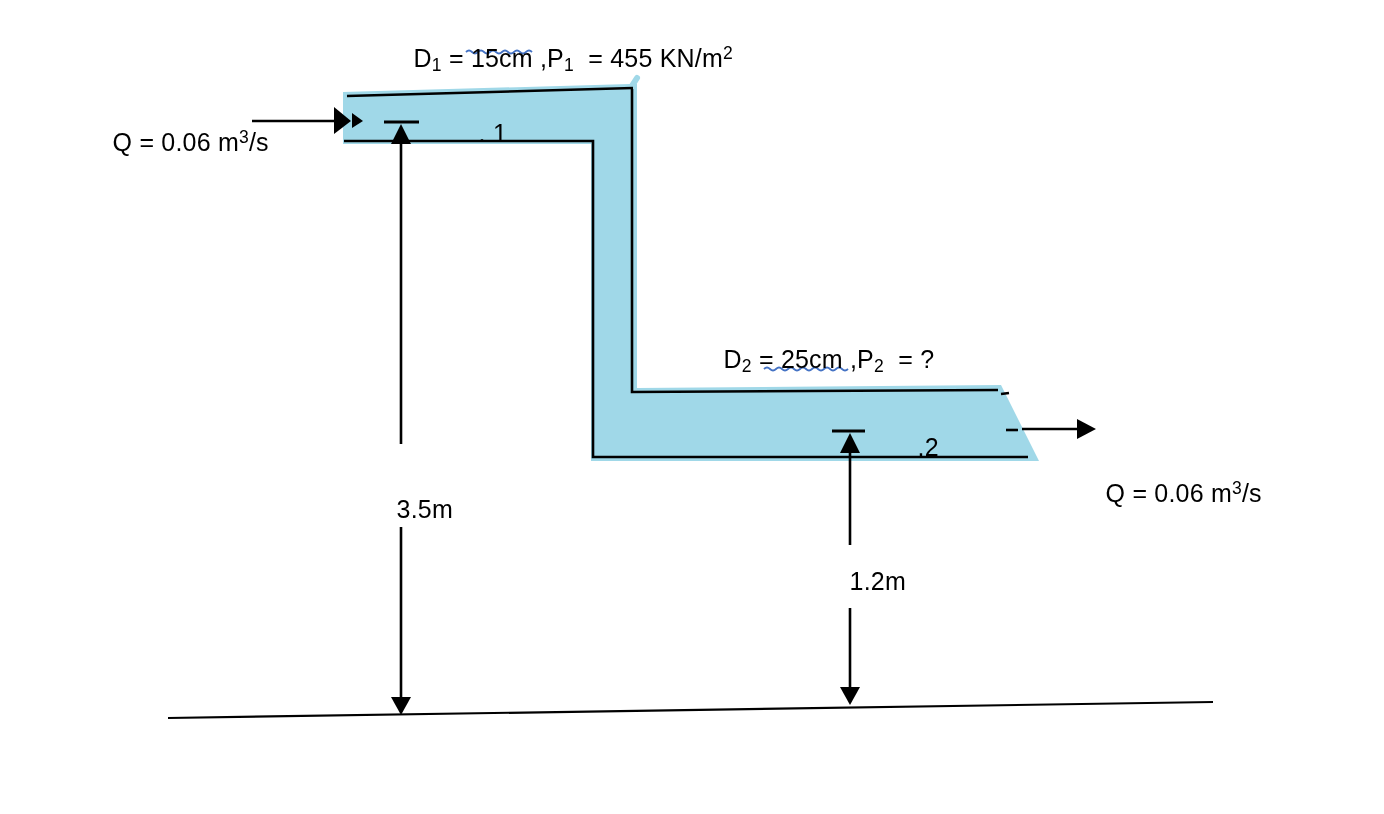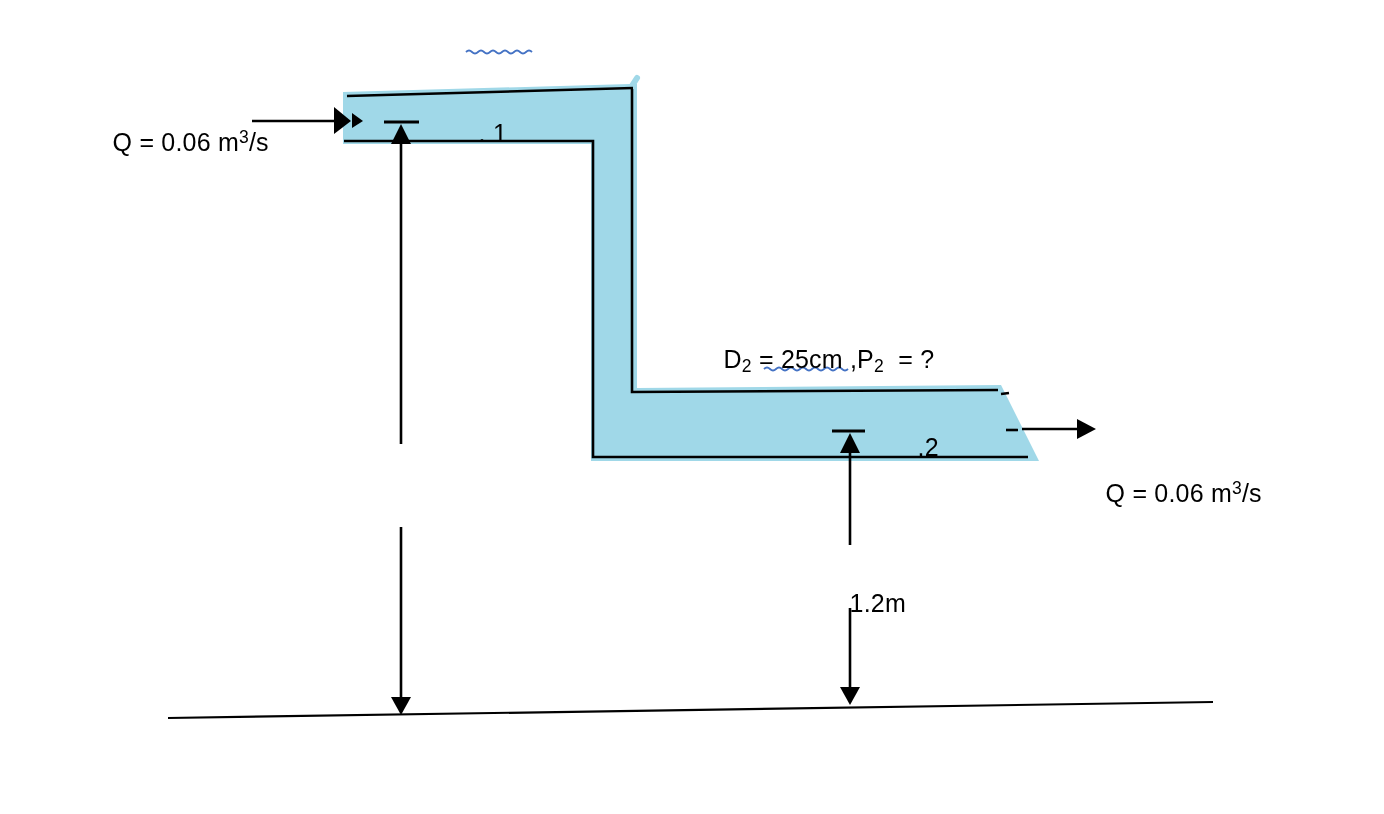--- a/index.html
+++ b/index.html
@@ -51,20 +51,23 @@
     <path d="M850,448 L850,545" stroke="#000" stroke-width="2.6" fill="none"></path>
     <path d="M850,608 L850,688" stroke="#000" stroke-width="2.6" fill="none"></path>
     <polygon points="850,705 840,687 860,687" fill="#000"></polygon>
 
     <path d="M168,718 L1213,702" stroke="#000" stroke-width="2.2" fill="none"></path>
 
     <path d="M466,52 q3,-3 6,0 t6,0 t6,0 t6,0 t6,0 t6,0 t6,0 t6,0 t6,0 t6,0 t6,0" stroke-width="1.8" fill="none" stroke="#4472c4"></path>
     <path d="M764,369 q3,-3 6,0 t6,0 t6,0 t6,0 t6,0 t6,0 t6,0 t6,0 t6,0 t6,0 t6,0 t6,0 t6,0 t6,0" stroke-width="1.8" fill="none" stroke="#4472c4"></path>
   </svg>
 
+  <div class="label" style="left:385px;top:21px">
+    <span>D</span><sub>1</sub><span> = 15cm ,P</span><sub>1</sub><span>  = 455 KN/m</span><sup>2</sup>
+  </div>
 
   <div class="label" style="left:84px;top:105px">
     <span>Q = 0.06 m</span><sup>3</sup><span>/s</span>
   </div>
 
   <div class="label" style="left:450px;top:96px">
     <span>. 1</span>
   </div>
 
   <div class="label" style="left:695px;top:322px">
@@ -72,19 +75,22 @@
   </div>
 
   <div class="label" style="left:889px;top:410px">
     <span>.2</span>
   </div>
 
   <div class="label" style="left:1077px;top:456px">
     <span>Q = 0.06 m</span><sup>3</sup><span>/s</span>
   </div>
 
+  <div class="label" style="left:368px;top:472px">
+    <span>3.5m</span>
+  </div>
 
-  <div class="label" style="left:821px;top:566px">
+  <div class="label" style="left:821px;top:544px">
     <span>1.2m</span>
   </div>
 
 
 </div>
 
 </body></html>

